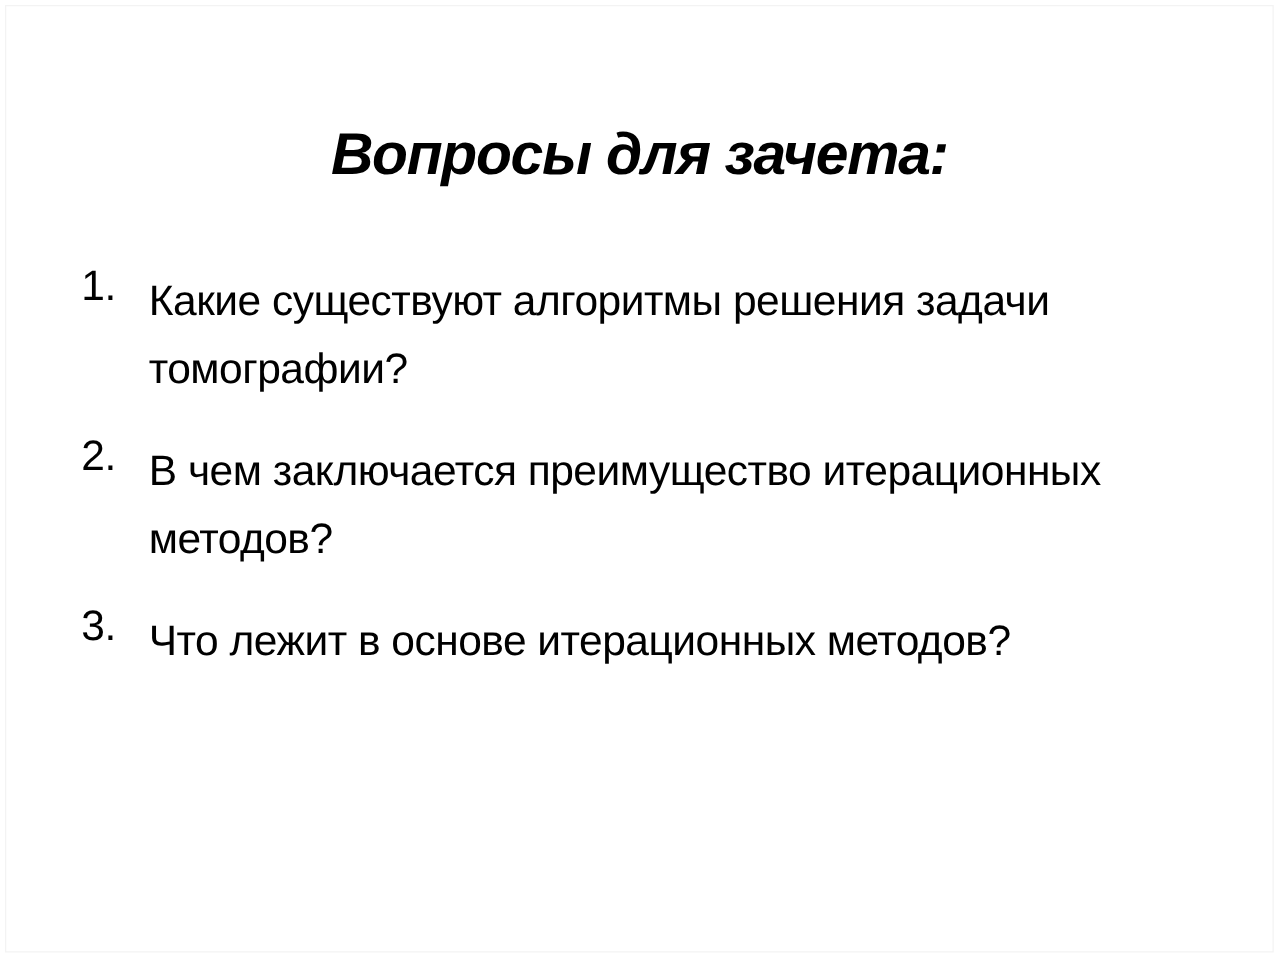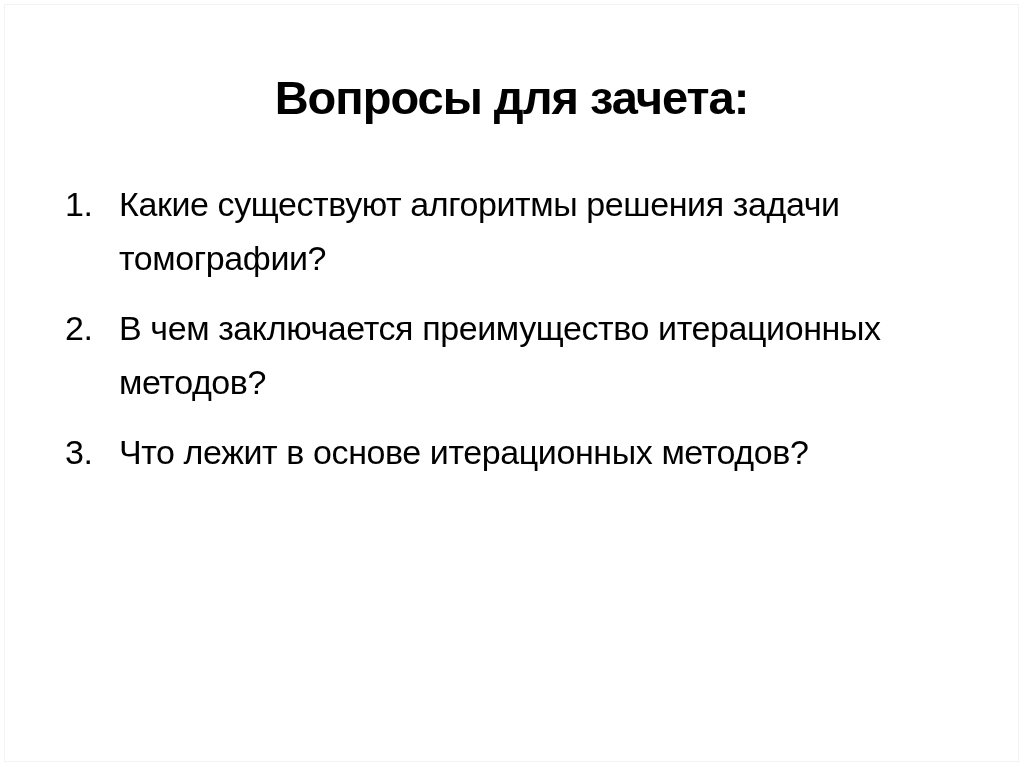--- a/index.html
+++ b/index.html
@@ -19,44 +19,46 @@
     position: absolute;
     left: 4px;
     top: 4px;
     right: 5px;
     bottom: 5px;
     background: #ffffff;
     border: 1px solid #f3f3f3;
     box-sizing: border-box;
   }
   .slide-title {
-    margin-top: 66px;
+    margin-top: 91px;
     text-align: center;
     font-size: 47px;
     font-weight: bold;
     letter-spacing: -1px;
     line-height: 1.15;
+    font-style: italic;
   }
   .question-list {
     margin: 52px 70px 0 60px;
   }
   .question-item {
     display: flex;
     align-items: flex-start;
     margin-bottom: 15px;
     font-size: 34px;
     letter-spacing: -0.4px;
     line-height: 1.6;
   }
   .question-number {
     width: 54px;
     flex: 0 0 54px;
   }
   .question-text {
     flex: 1 1 auto;
+    margin-top: 12px;
   }
 </style>
 </head>
 <body>
 
 <div class="slide">
   <div class="slide-title">Вопросы для зачета:</div>
 
   <div class="question-list">
     <div class="question-item">

